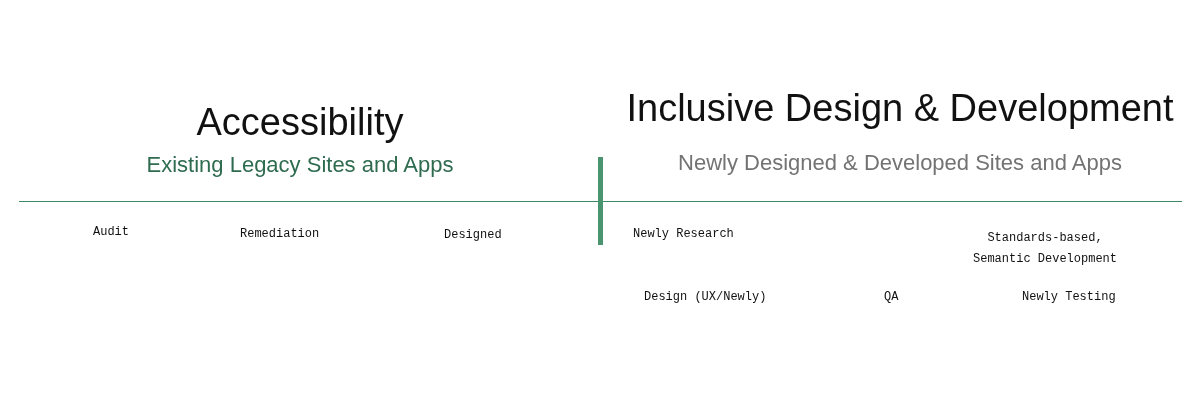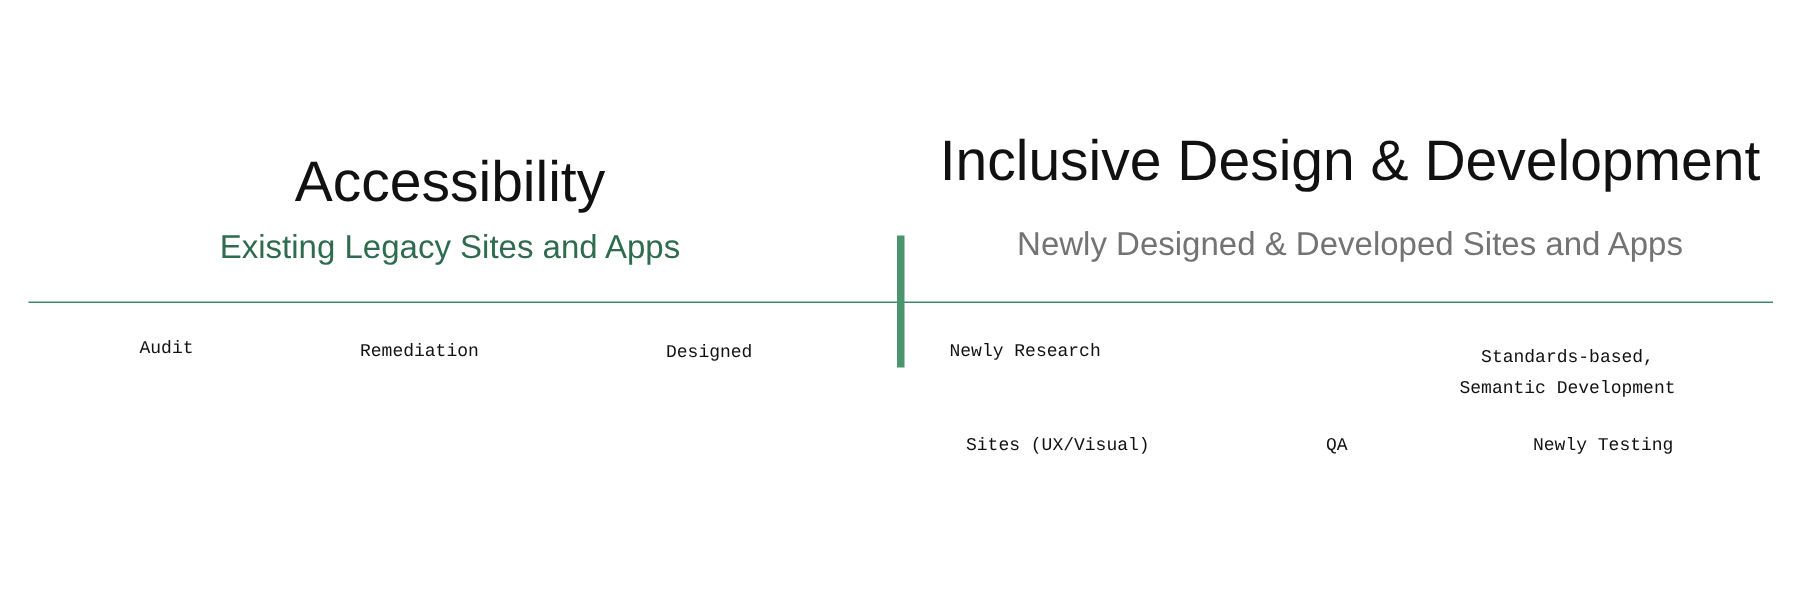--- a/index.html
+++ b/index.html
@@ -27,16 +27,16 @@
   <div class="hline" style="background: rgb(63, 138, 102);"></div>
   <div class="vline" style="background: rgb(74, 148, 112);"></div>
 
   <div class="abs item" style="left:93px; top:225px;">Audit</div>
   <div class="abs item" style="left:240px; top:227px;">Remediation</div>
   <div class="abs item" style="left:444px; top:228px;">Designed</div>
 
   <div class="abs item" style="left:633px; top:227px;">Newly Research</div>
   <div class="abs item center" style="left:1045px; top:228px;">Standards-based,</div>
   <div class="abs item center" style="left:1045px; top:249px;">Semantic Development</div>
-  <div class="abs item" style="left:644px; top:290px;">Sites (UX/Visual)</div>
+  <div class="abs item" style="left:644px; top:290px;">Design (UX/Newly)</div>
   <div class="abs item" style="left:884px; top:290px;">QA</div>
   <div class="abs item" style="left:1022px; top:290px;">Newly Testing</div>
 </div>
 
 </body></html>

